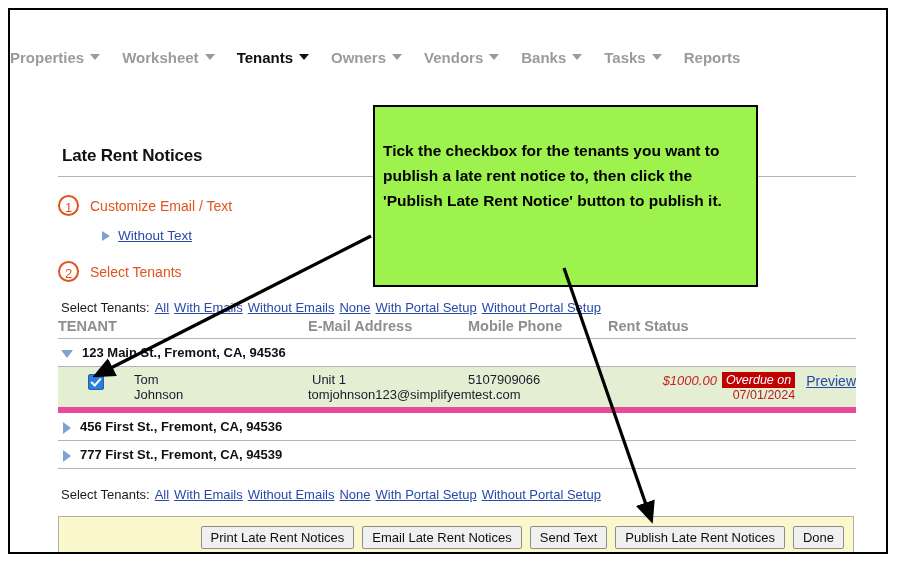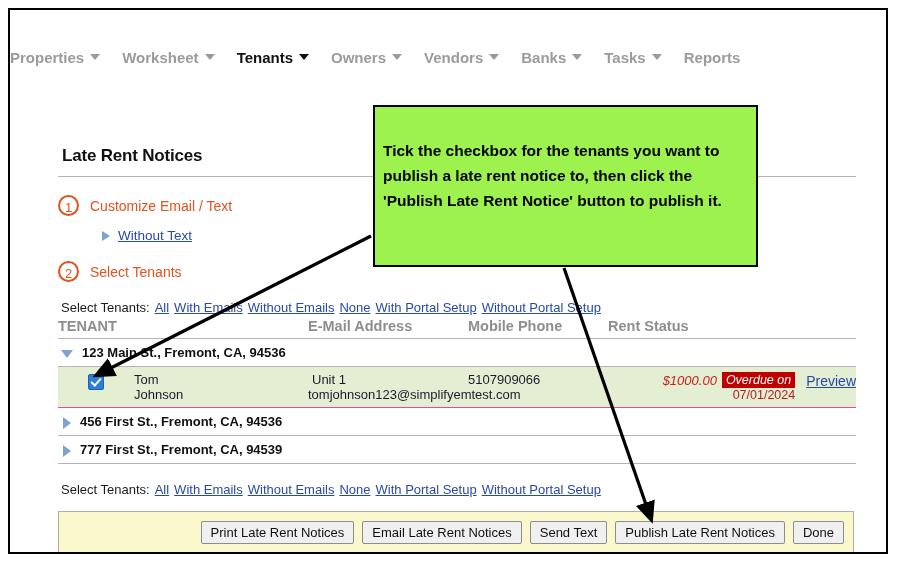--- a/index.html
+++ b/index.html
@@ -193,21 +193,21 @@
     border-bottom: 6px solid transparent;
     border-left: 8px solid #7ea3d1;
     margin-right: 9px;
     margin-left: 2px;
     vertical-align: middle;
     cursor: pointer;
   }
 
   tr.tenant-row td {
     background: #e4eed2;
-    border-bottom: 1px solid #ec4899;
+    border-bottom: 6px solid #ec4899;
     padding: 5px 0;
     vertical-align: top;
     font-size: 13px;
     color: #1b1b2e;
   }
   td.cell-tenant { padding-left: 3px; }
 
   .tenant-cell-inner {
     display: flex;
     align-items: flex-start;
@@ -311,21 +311,21 @@
     cursor: pointer;
     white-space: nowrap;
   }
 
   
   #callout {
     position: absolute;
     left: 373px;
     top: 105px;
     width: 385px;
-    height: 162px;
+    height: 182px;
     background: #9ef24e;
     border: 2px solid #000000;
     box-sizing: border-box;
     z-index: 40;
   }
   #callout-text {
     position: absolute;
     left: 8px;
     top: 31px;
     width: 368px;

